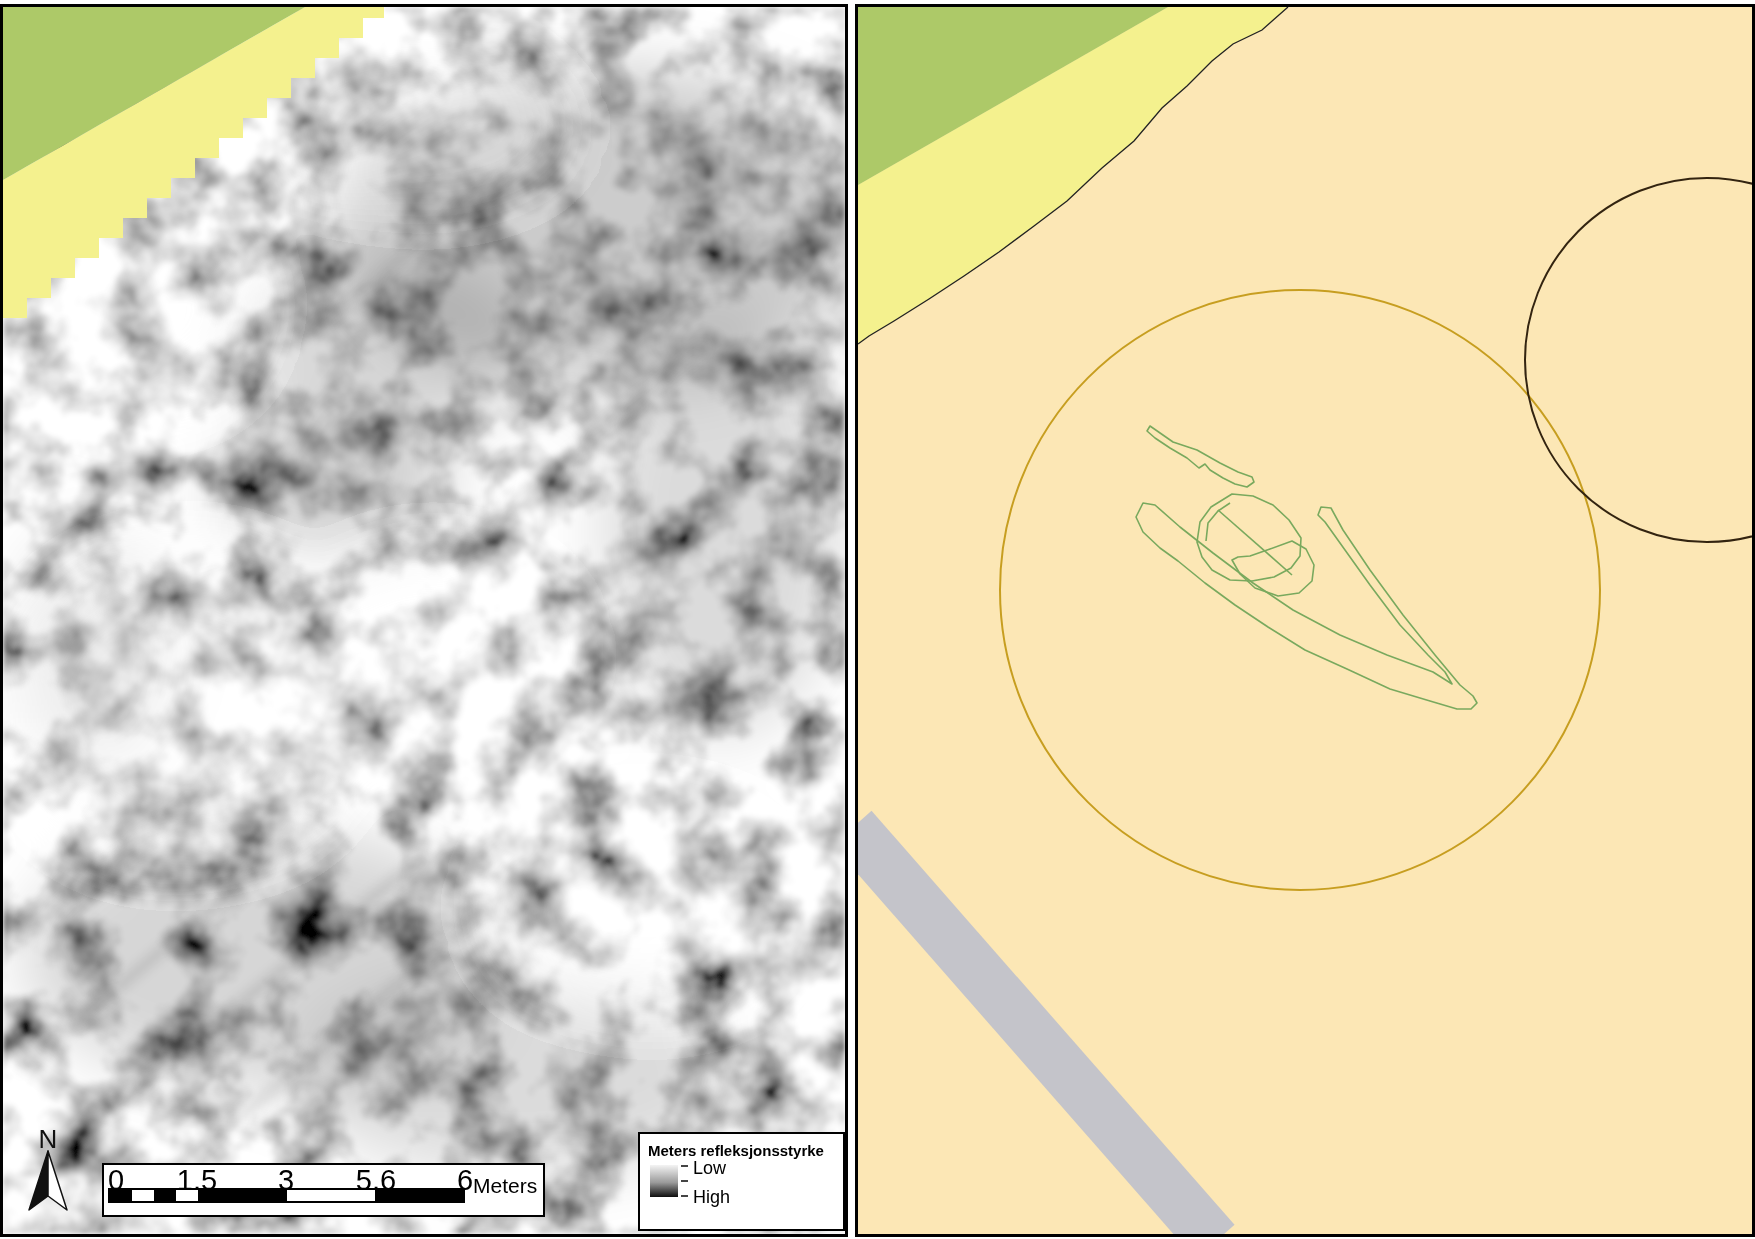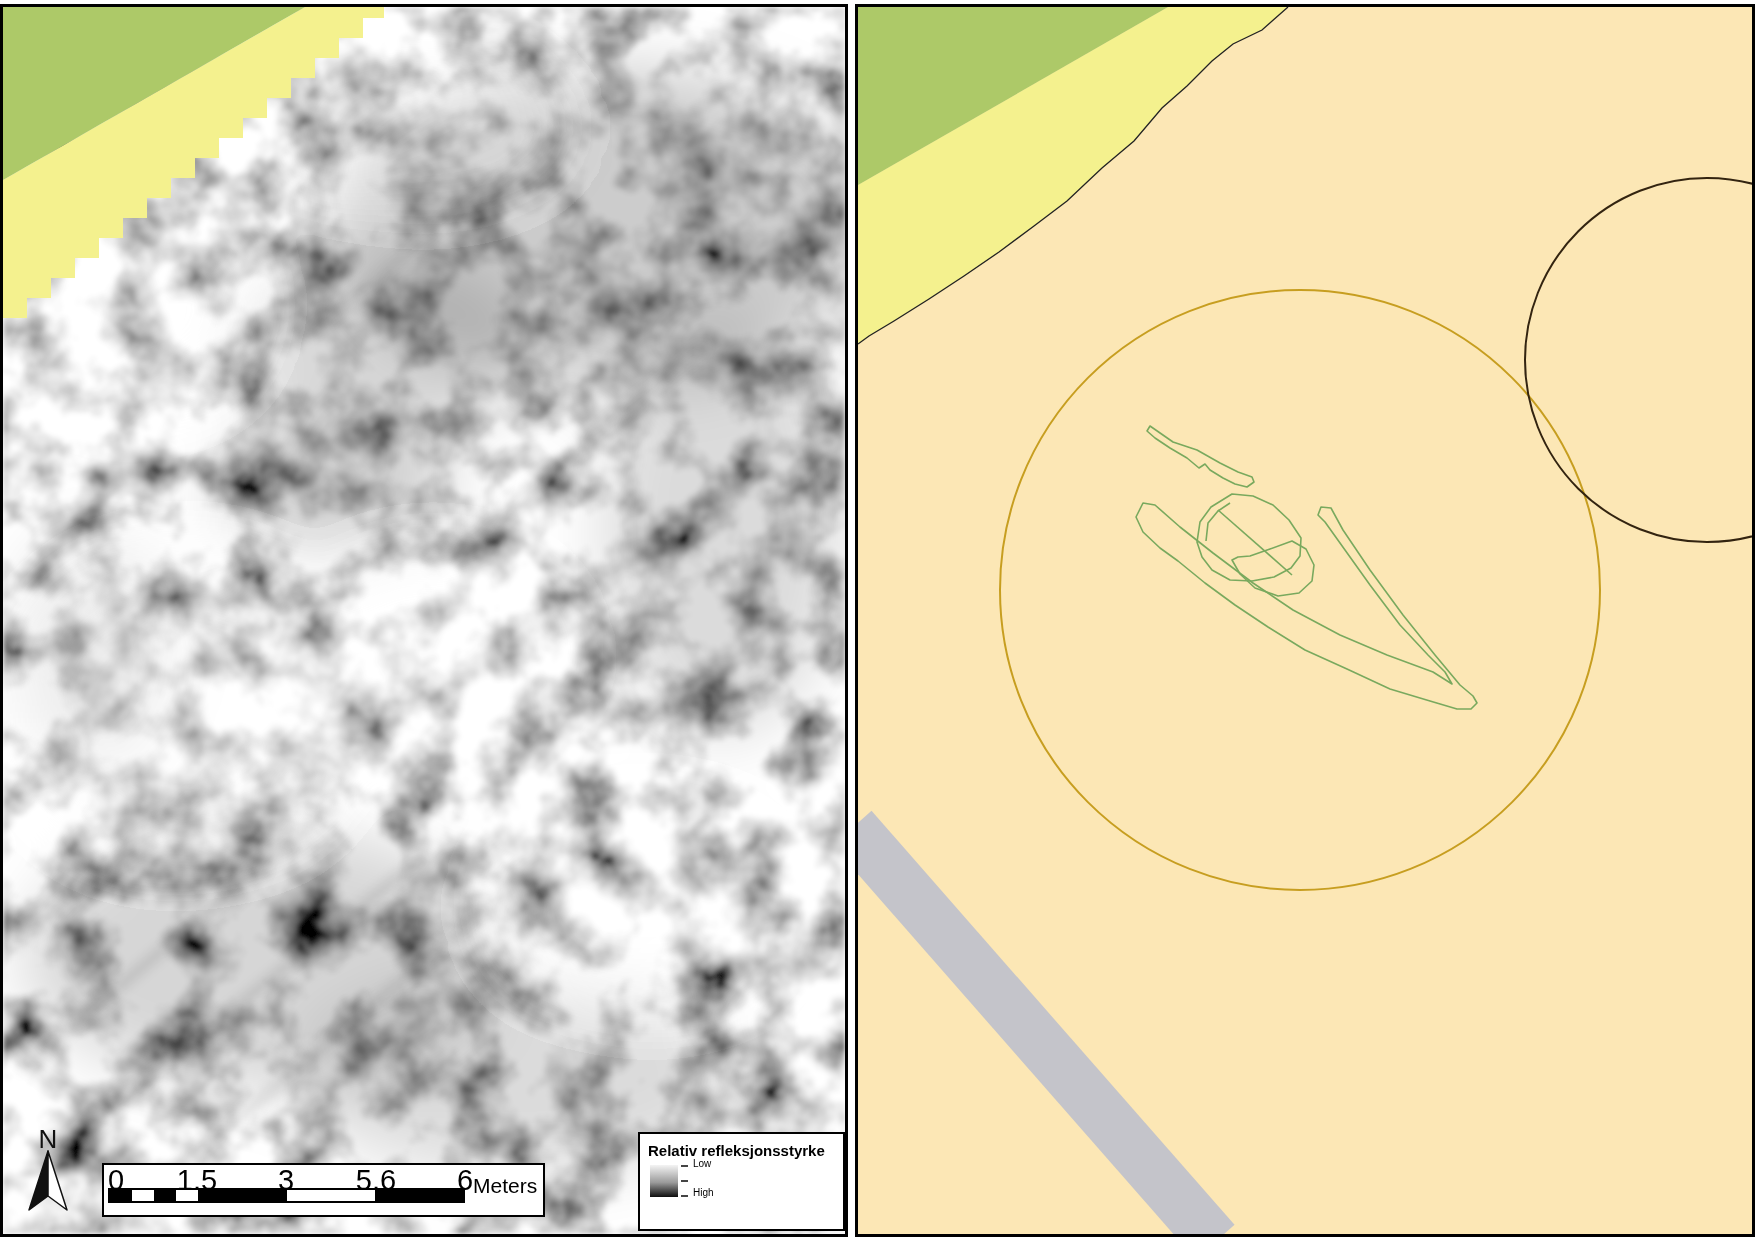--- a/index.html
+++ b/index.html
@@ -38,21 +38,21 @@
   .legendbox{
     position:absolute;left:635px;top:1125px;width:207px;height:99px;
     background:#fff;border:2px solid #000;box-sizing:border-box;
   }
   .lg-title{position:absolute;left:8px;top:8px;font-size:15px;font-weight:bold;white-space:nowrap;}
   .lg-ramp{
     position:absolute;left:10px;top:31px;width:28px;height:32px;
     background:linear-gradient(180deg,#f4f4f4 0%,#9a9a9a 55%,#0d0d0d 100%);
   }
   .lg-tick{position:absolute;left:41px;width:7px;height:2px;background:#444;}
-  .lg-text{position:absolute;left:53px;font-size:10px;white-space:nowrap;}
+  .lg-text{position:absolute;left:53px;font-size:18px;white-space:nowrap;}
 </style>
 </head>
 <body>
 
 <div class="panel" id="panel-left">
 
   <svg class="fillsvg" width="842" height="1227" viewBox="0 0 842 1227">
     <defs>
       <filter id="gprNoise" x="0" y="0" width="100%" height="100%">
         <feTurbulence type="fractalNoise" baseFrequency="0.018" numOctaves="4" seed="11" stitchTiles="stitch"></feTurbulence>
@@ -120,21 +120,21 @@
     <div class="sb-bar">
       <div class="sb-seg" style="left:0;width:22px"></div>
       <div class="sb-seg" style="left:44px;width:22px"></div>
       <div class="sb-seg" style="left:88px;width:89px"></div>
       <div class="sb-seg" style="left:265px;width:88px"></div>
     </div>
     <div class="sb-unit">Meters</div>
   </div>
 
   <div class="legendbox">
-    <div class="lg-title">Relativ refleksjonsstyrke</div>
+    <div class="lg-title">Meters refleksjonsstyrke</div>
     <div class="lg-ramp"></div>
     <div class="lg-tick" style="top:31px"></div>
     <div class="lg-tick" style="top:46px"></div>
     <div class="lg-tick" style="top:61px"></div>
     <div class="lg-text" style="top:24px">Low</div>
     <div class="lg-text" style="top:53px">High</div>
   </div>
 </div>
 
 <div class="panel" id="panel-right">

